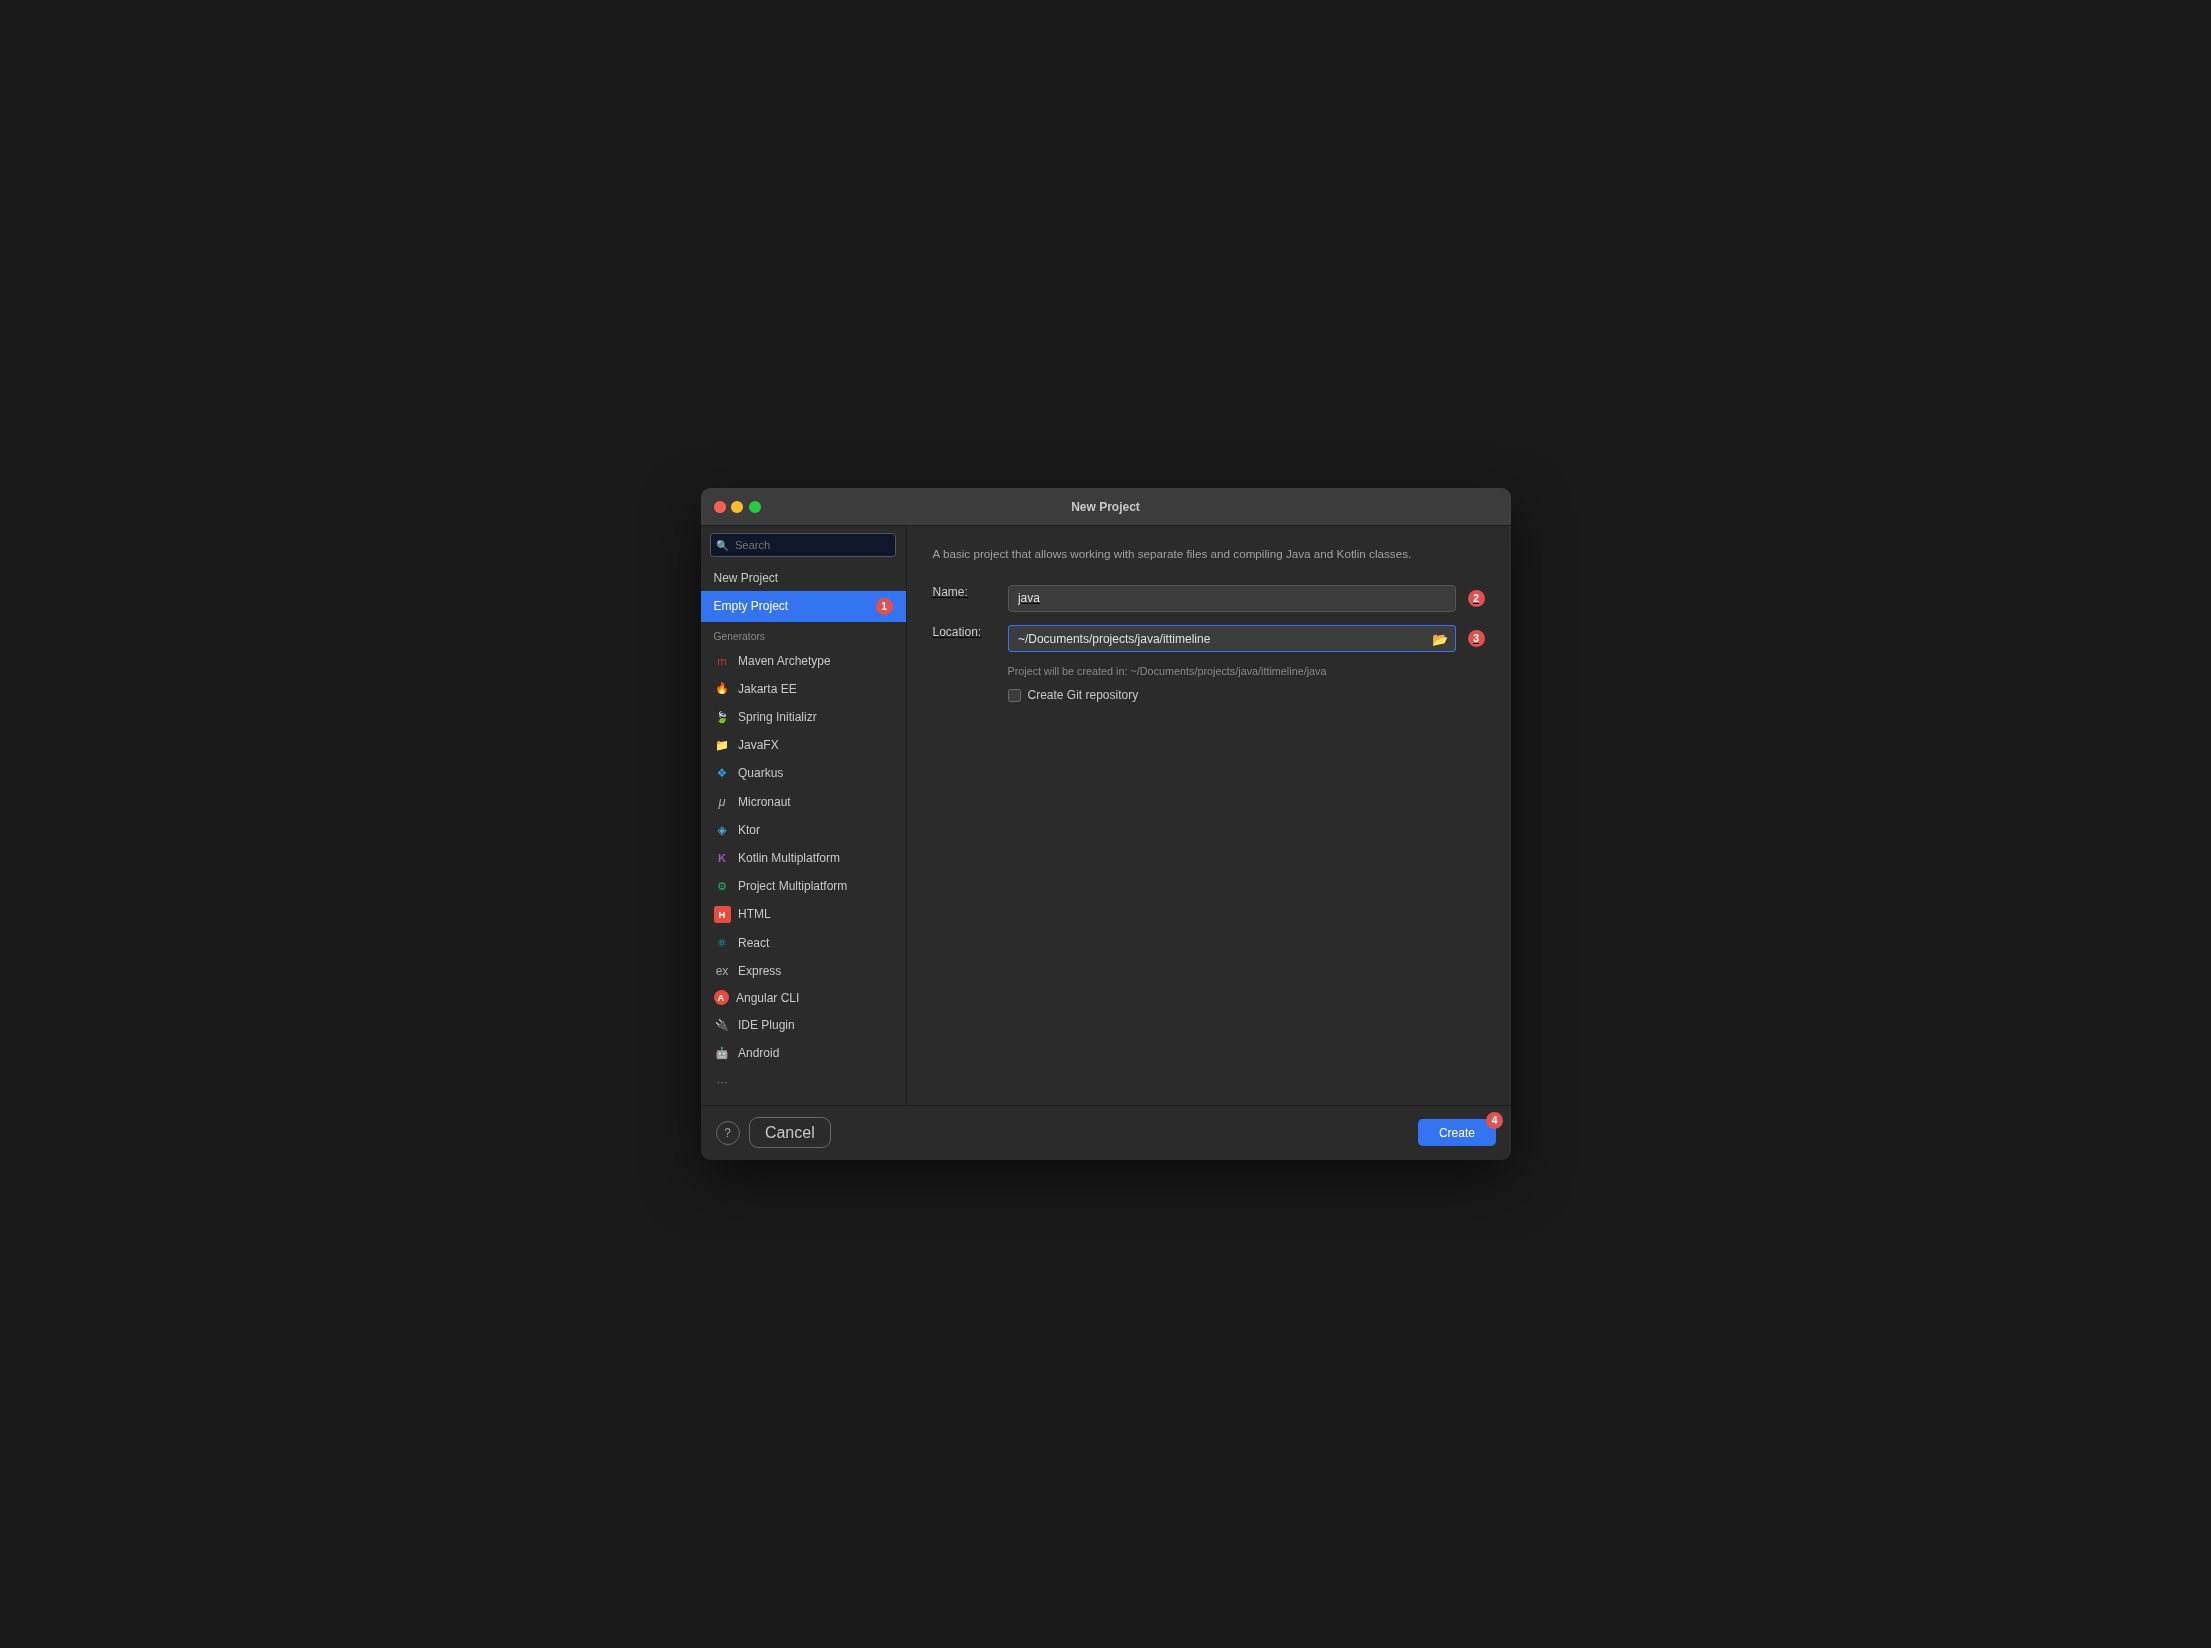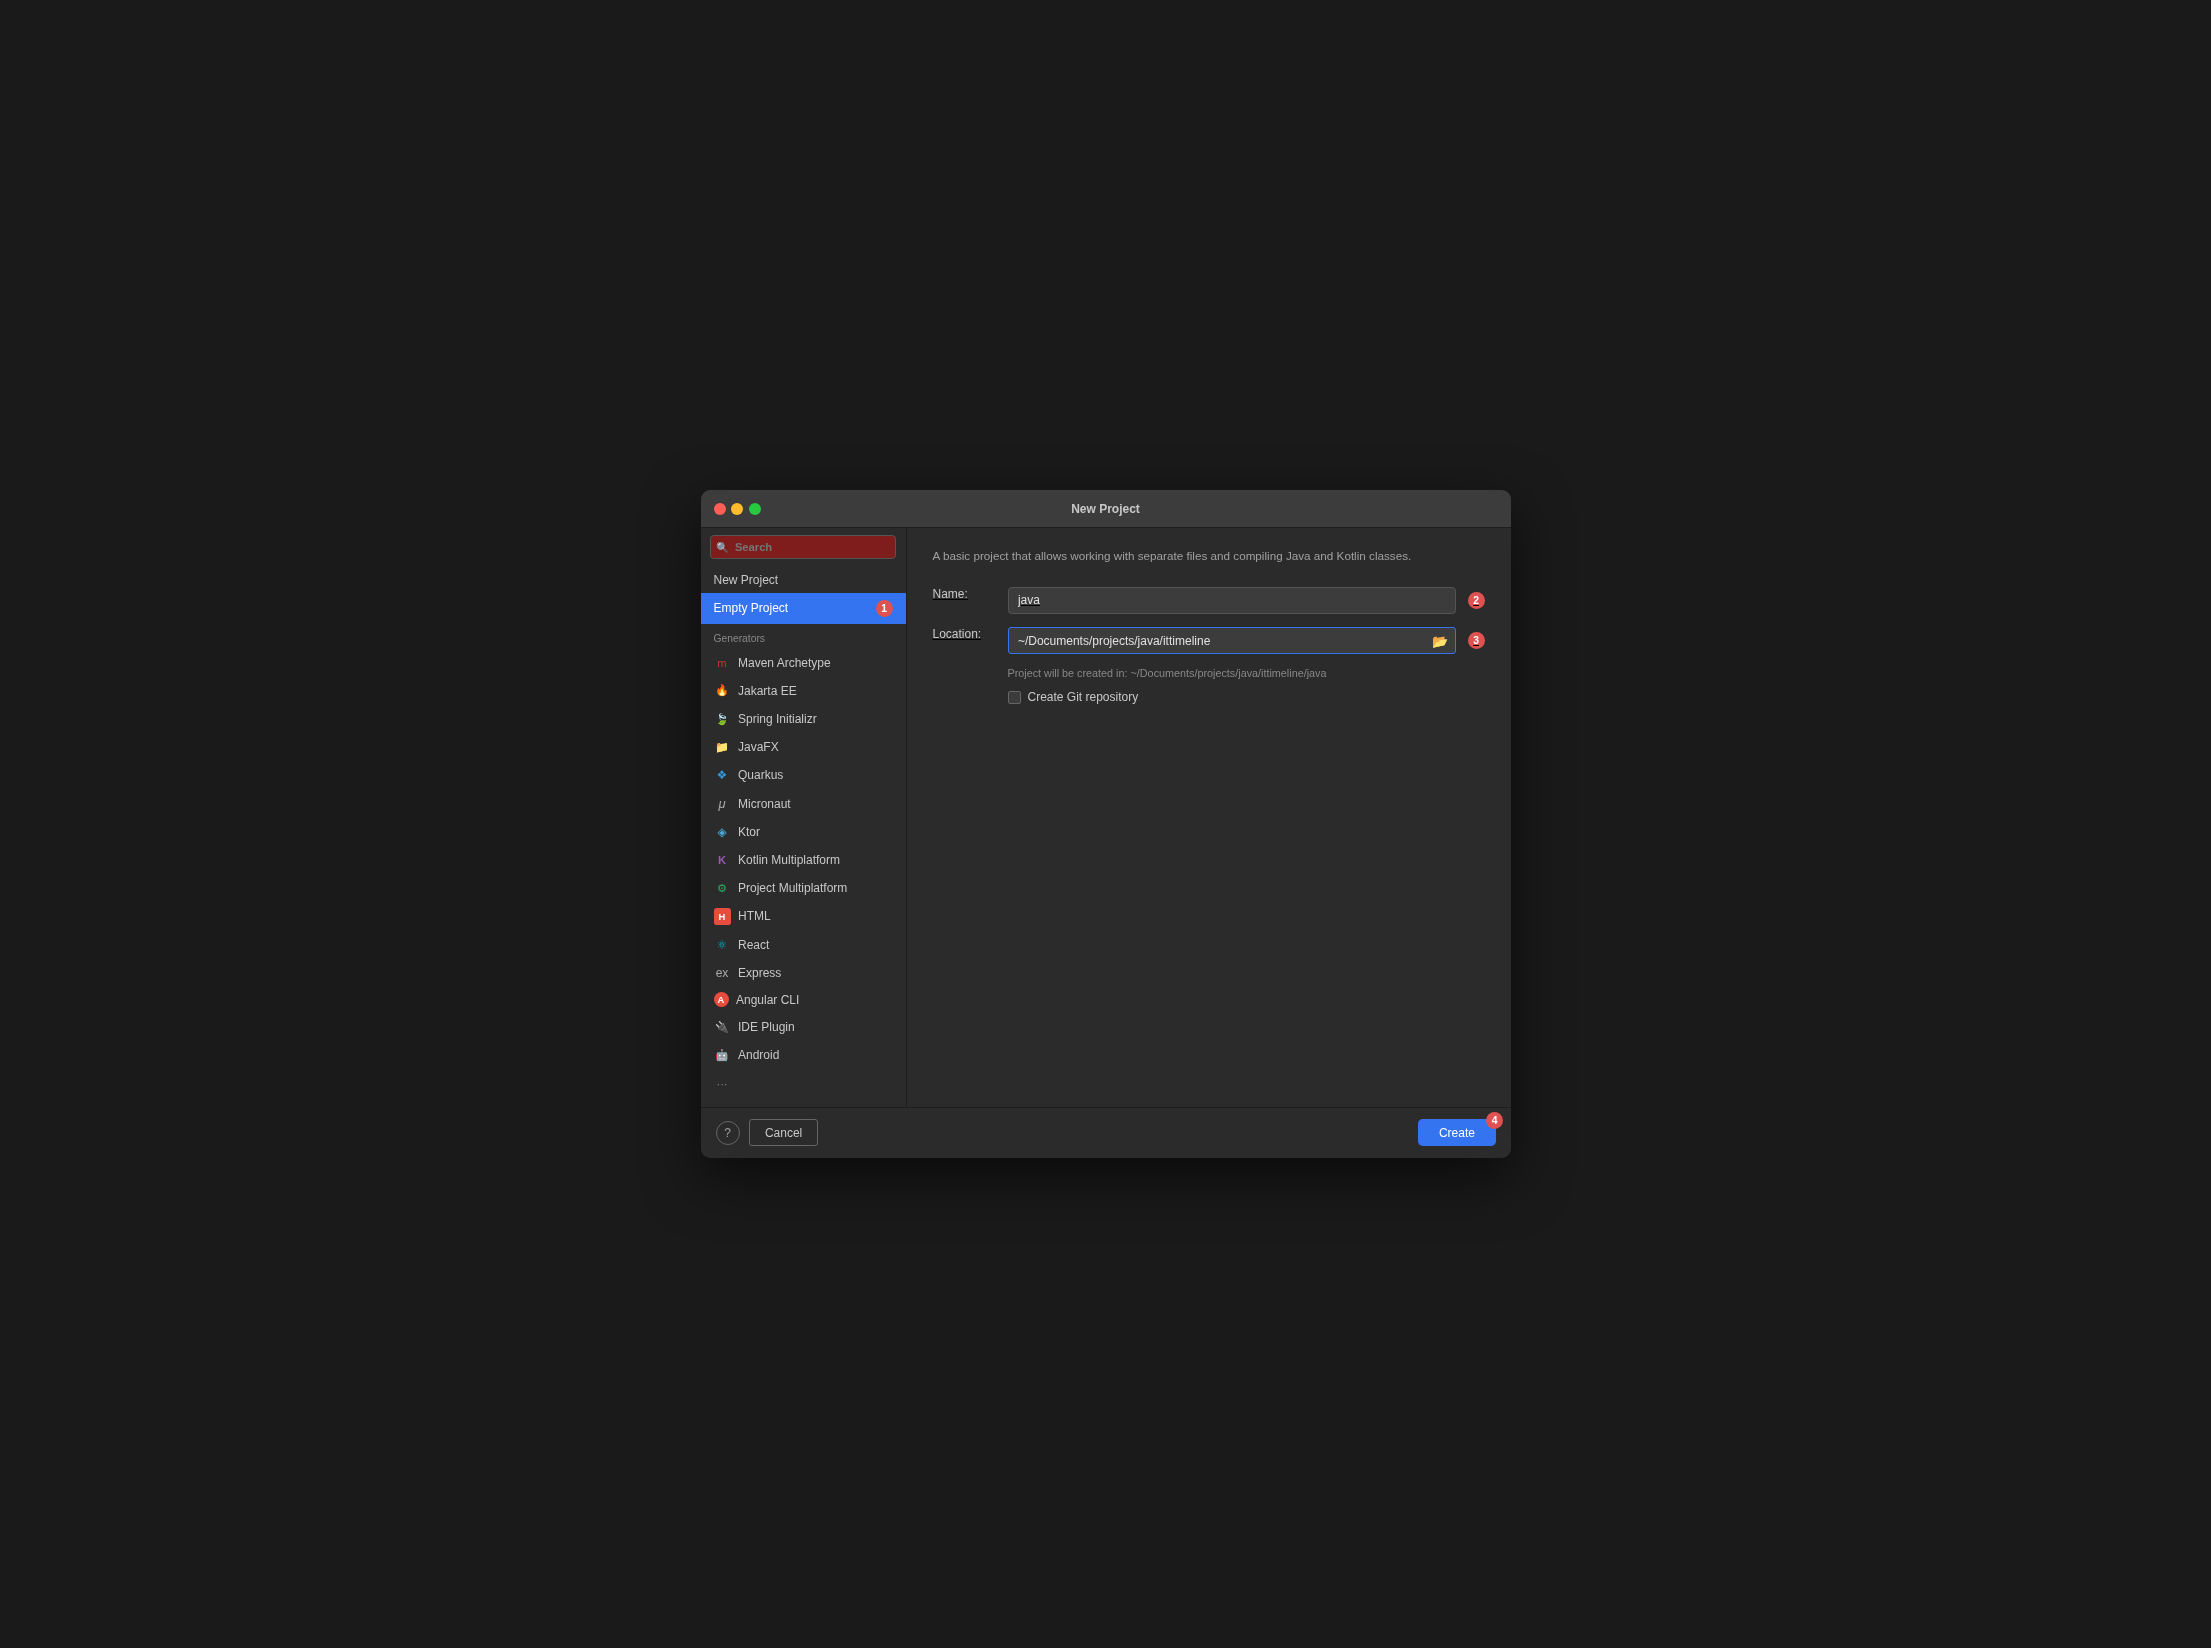--- a/index.html
+++ b/index.html
@@ -60,28 +60,27 @@
       display: flex;
       flex-direction: column;
       padding-bottom: 9.4px;
     }
     .search-box {
       margin: 7.5px 9.4px;
       position: relative;
     }
     .search-input {
       width: 100%;
-      background: #7f1d1d;
+      background: #0f172a;
       border: 0.9px solid #555;
       border-radius: 3.7px;
       color: #c8c8c8;
       font-size: 11.2px;
       padding: 4.7px 7.5px 4.7px 24px;
       outline: none;
-      font-weight: bold;
     }
     .search-icon-wrap {
       position: absolute;
       left: 6.6px;
       top: 50%;
       transform: translateY(-50%);
       color: #888;
       font-size: 10.3px;
     }
     .sidebar-item-new-project {
@@ -276,23 +275,23 @@
       color: #a0a0a0;
       font-size: 12px;
       cursor: pointer;
       display: flex;
       align-items: center;
       justify-content: center;
     }
     .cancel-btn {
       background: transparent;
       border: 0.9px solid #666;
-      border-radius: 3px;
-      color: #c8c8c8;
-      font-size: 12px;
+      border-radius: 9px;
+      color: #c8c8c8;
+      font-size: 16px;
       padding: 5.6px 15px;
       cursor: pointer;
     }
     .footer-right {
       position: relative;
     }
     .create-btn {
       background: #3574f0;
       border: none;
       border-radius: 4.7px;

